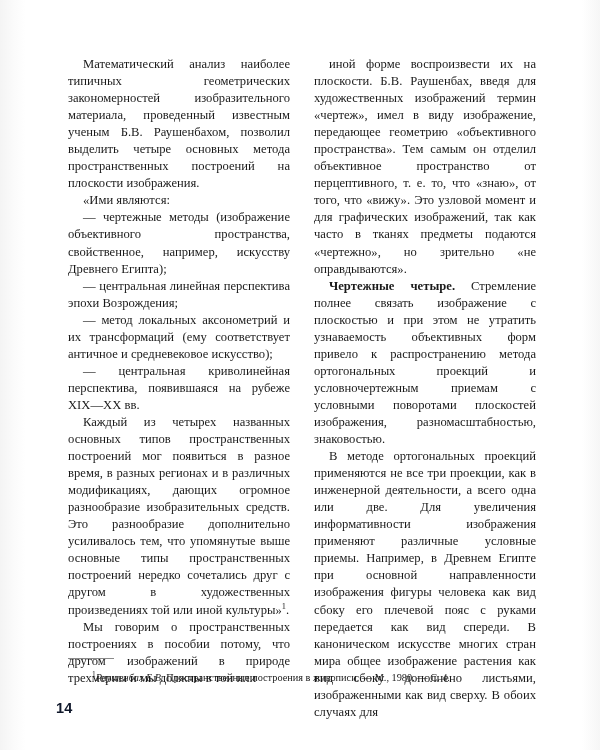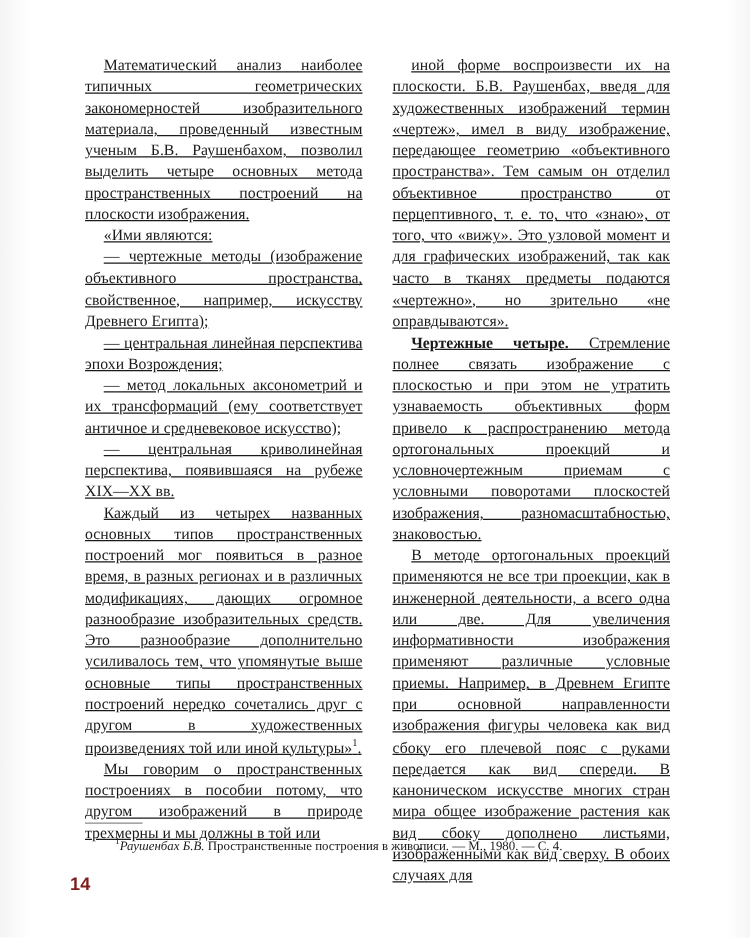--- a/index.html
+++ b/index.html
@@ -42,23 +42,22 @@
     top: 0;
     width: 18px;
     height: 750px;
     background: linear-gradient(to left, #f6f6f6 0%, #ffffff 100%);
     pointer-events: none;
   }
 
   .text-block {
     position: absolute;
     left: 68px;
-    top: 44px;
+    top: 56px;
     width: 468px;
-    text-decoration: underline;
   }
 
   .columns {
     display: flex;
     flex-direction: row;
     align-items: flex-start;
     gap: 24px;
   }
 
   .column {
@@ -125,21 +124,21 @@
     font-style: italic;
   }
 
   .page-number {
     position: absolute;
     left: 56px;
     top: 700px;
     font-size: 14.5px;
     font-weight: bold;
     font-family: "Liberation Sans", "DejaVu Sans", sans-serif;
-    color: #7f1d1d;
+    color: #0f172a;
     letter-spacing: 0.2px;
   }
 </style>
 </head>
 <body>
 
 <div class="page">
 
   <div class="page-edge-shade"></div>
   <div class="page-edge-shade-right"></div>

